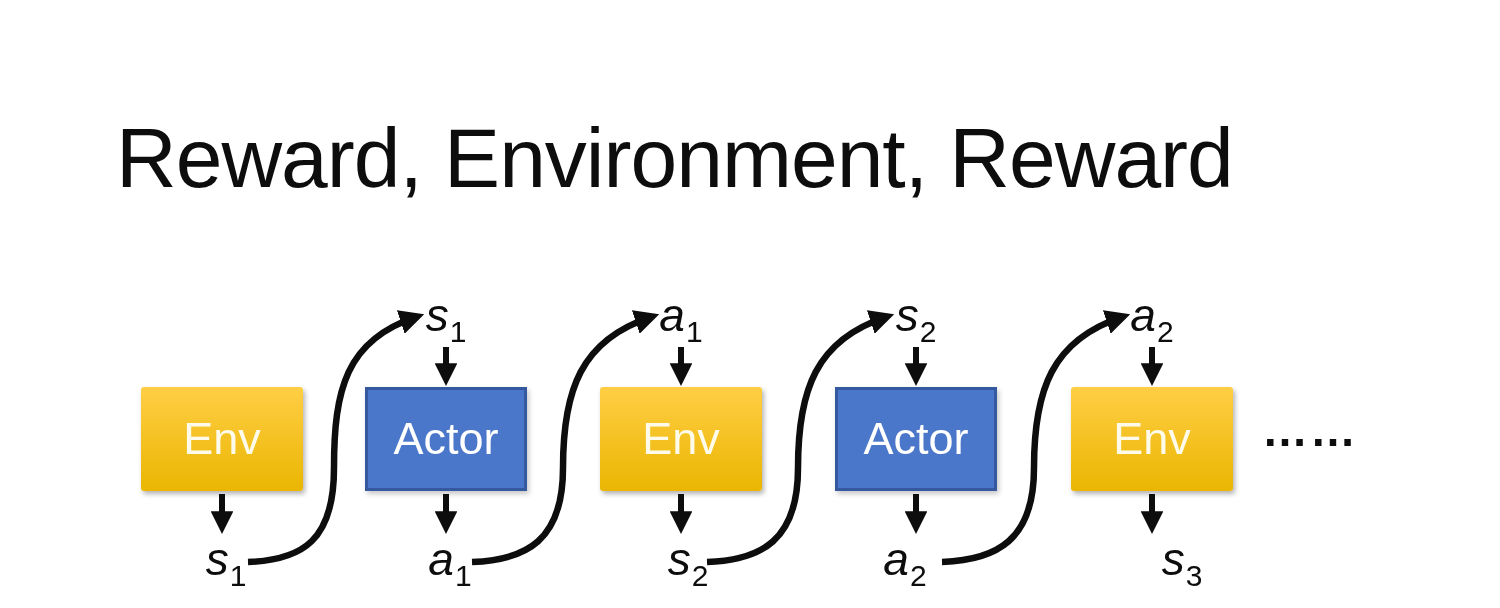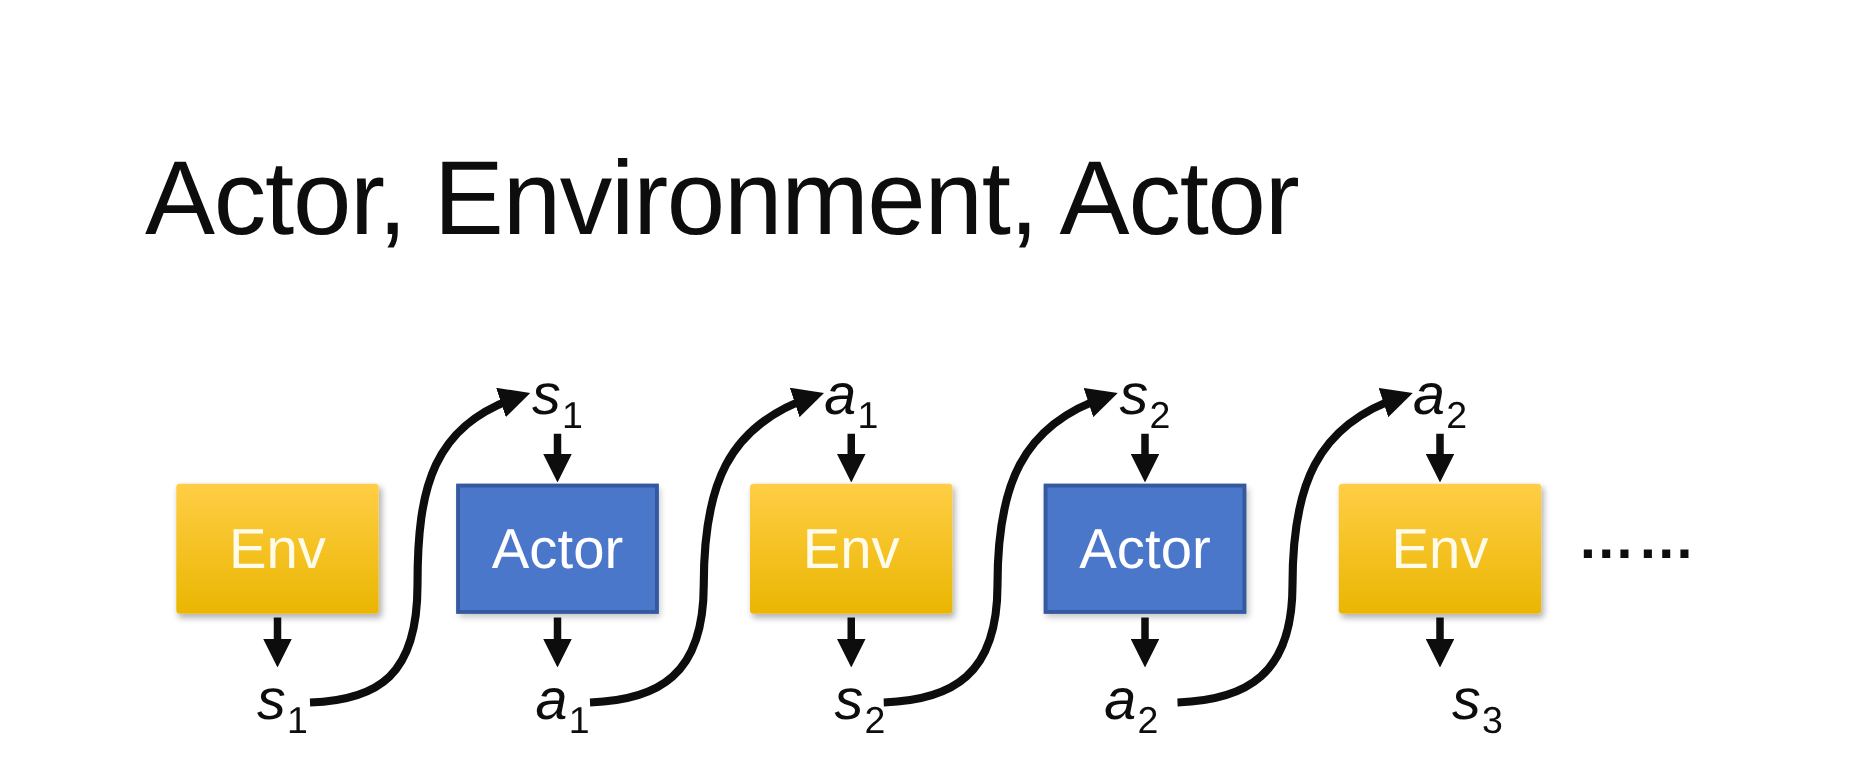--- a/index.html
+++ b/index.html
@@ -49,21 +49,21 @@
   svg.overlay{position:absolute;left:0;top:0;pointer-events:none;}
   .stroke{fill:none;stroke:var(--ink,#000);stroke-width:6px;stroke-linecap:butt;}
   .curve{stroke-width:6.5px;}
   #ah path{fill:var(--ink,#000);}
 </style>
 </head>
 <body>
 
 <div class="slide">
 
-  <div class="title">Actor, Environment, Actor</div>
+  <div class="title">Reward, Environment, Reward</div>
 
   <div class="box env" style="left:141px;">
       <span>Env</span>
     </div>
   <div class="box actor" style="left:365px;">
       <span>Actor</span>
     </div>
   <div class="box env" style="left:600px;">
       <span>Env</span>
     </div>

